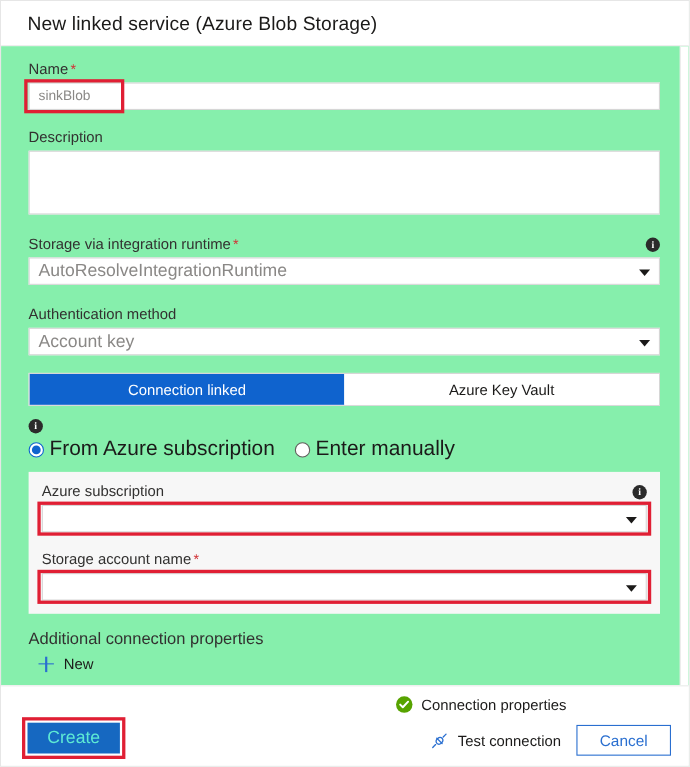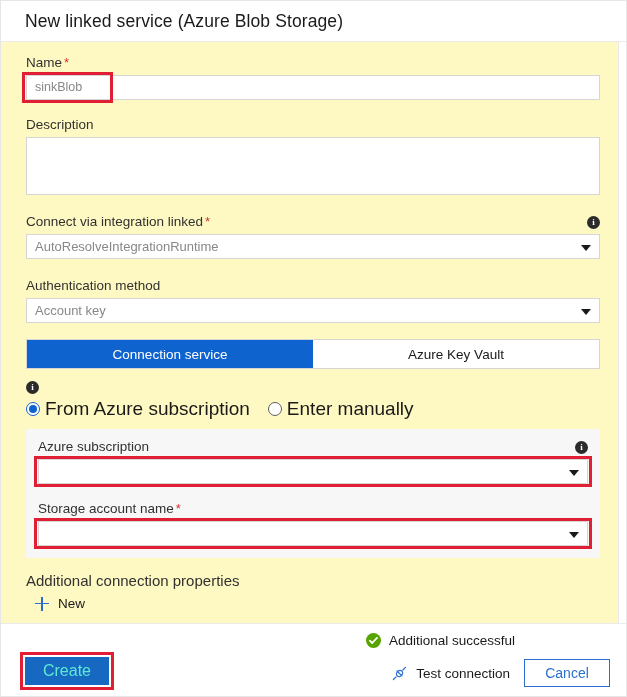--- a/index.html
+++ b/index.html
@@ -48,21 +48,21 @@
     white-space: nowrap;
   }
 
   
   .dialog-body {
     position: relative;
     flex: 1 1 auto;
     box-sizing: border-box;
     padding: 12px 26px 0 25px;
     overflow: hidden;
-    background: #fef9c3;
+    background: #86efac;
   }
 
   .scroll-track {
     position: absolute;
     top: 0;
     right: 0;
     width: 7px;
     height: 100%;
     background: #ffffff;
     border-left: 1px solid #eaeaea;
@@ -134,21 +134,21 @@
     display: block;
   }
 
   .select {
     box-sizing: border-box;
     width: 100%;
     height: 25px;
     border: 1px solid #d6d6d6;
     background: #ffffff;
     padding: 0 22px 0 8px;
-    font-size: 13px;
+    font-size: 16px;
     color: #8a8886;
     display: flex;
     align-items: center;
     position: relative;
     white-space: nowrap;
     overflow: hidden;
   }
   .caret {
     position: absolute;
     right: 8px;
@@ -409,21 +409,21 @@
       </div>
       <div class="input textarea" placeholder=""></div>
     </div>
 
     <div class="gap-lg"></div>
 
     
     <div class="field">
       <div class="label-row">
         <div class="label">
-          <span>Connect via integration linked</span><span class="req">*</span>
+          <span>Storage via integration runtime</span><span class="req">*</span>
         </div>
         <span class="info-icon">i</span>
       </div>
       <div class="select">
         <span>AutoResolveIntegrationRuntime</span>
         <span class="caret"></span>
       </div>
     </div>
 
     <div class="gap-lg"></div>
@@ -436,21 +436,21 @@
       <div class="select">
         <span>Account key</span>
         <span class="caret"></span>
       </div>
     </div>
 
     <div class="gap-md"></div>
 
     
     <div class="tabs">
-      <div class="tab active">Connection service</div>
+      <div class="tab active">Connection linked</div>
       <div class="tab">Azure Key Vault</div>
     </div>
 
     <div class="gap-sm"></div>
 
     
     <div class="field">
       <div class="label-row">
         <span class="info-icon">i</span>
       </div>
@@ -512,21 +512,21 @@
   </div>
 
   <div class="dialog-footer">
 
     <div class="status-row">
       <span class="check-icon">
         <svg width="11" height="11" viewBox="0 0 11 11" aria-hidden="true">
           <path d="M1.8 5.6 L4.2 8.0 L9.0 2.9" fill="none" stroke="#ffffff" stroke-width="1.8" stroke-linecap="round" stroke-linejoin="round"></path>
         </svg>
       </span>
-      <span class="status-text">Additional successful</span>
+      <span class="status-text">Connection properties</span>
     </div>
 
     <div class="action-row">
       <div class="test-conn">
         <svg class="plug-icon" width="17" height="17" viewBox="0 0 17 17" aria-hidden="true">
           <g fill="none" stroke="#2a6fd0" stroke-width="1.2" stroke-linecap="round">
             <path d="M5.0 11.9 L2.4 14.5"></path>
             <path d="M11.9 5.0 L14.5 2.4"></path>
             <path d="M6.2 10.8 a2.6 2.6 0 0 1 0 -3.7 l1.0 -1.0 a2.6 2.6 0 0 1 3.7 0 l0.0 0.0 a2.6 2.6 0 0 1 0 3.7 l-1.0 1.0 a2.6 2.6 0 0 1 -3.7 0 z"></path>
             <path d="M6.0 6.0 L10.9 10.9"></path>

